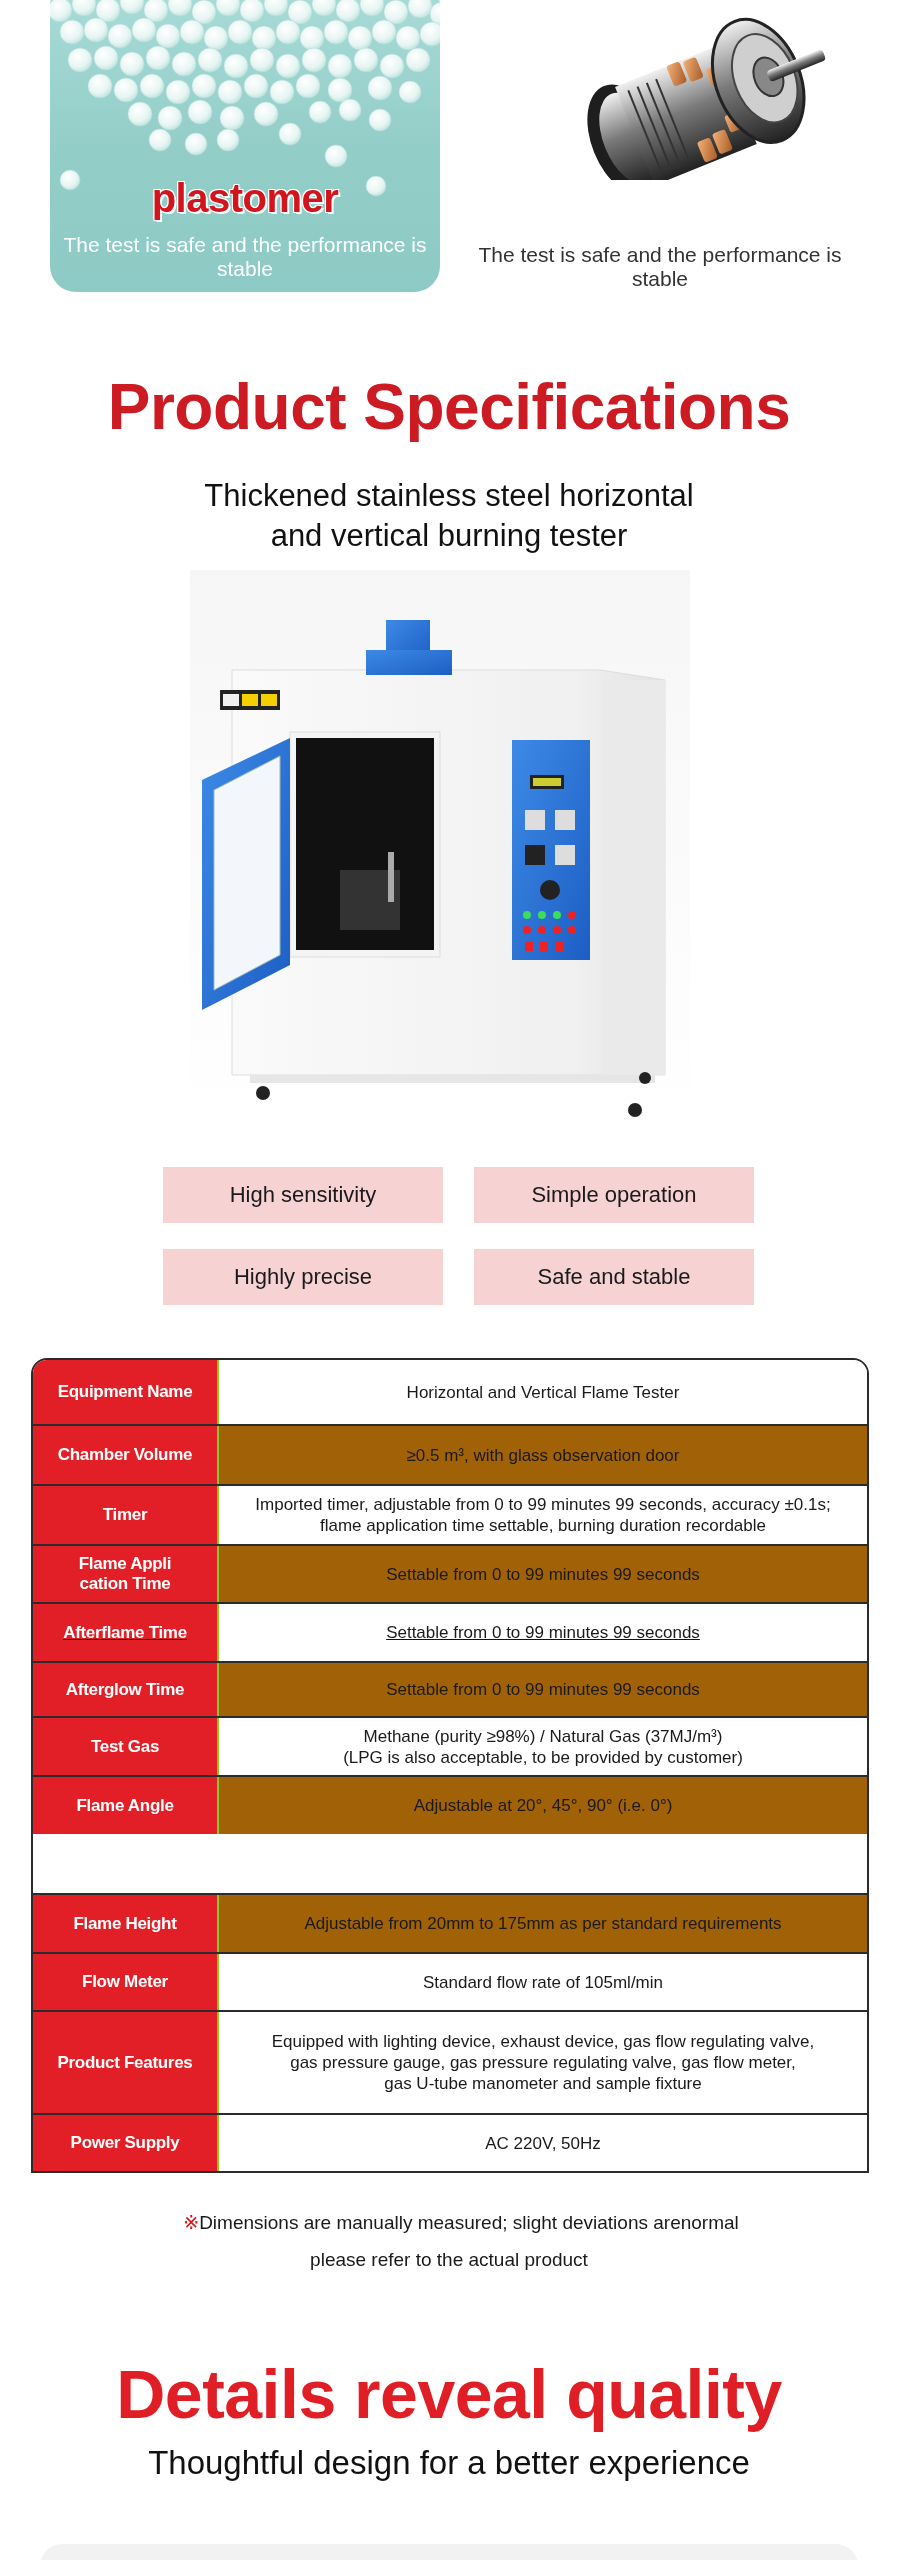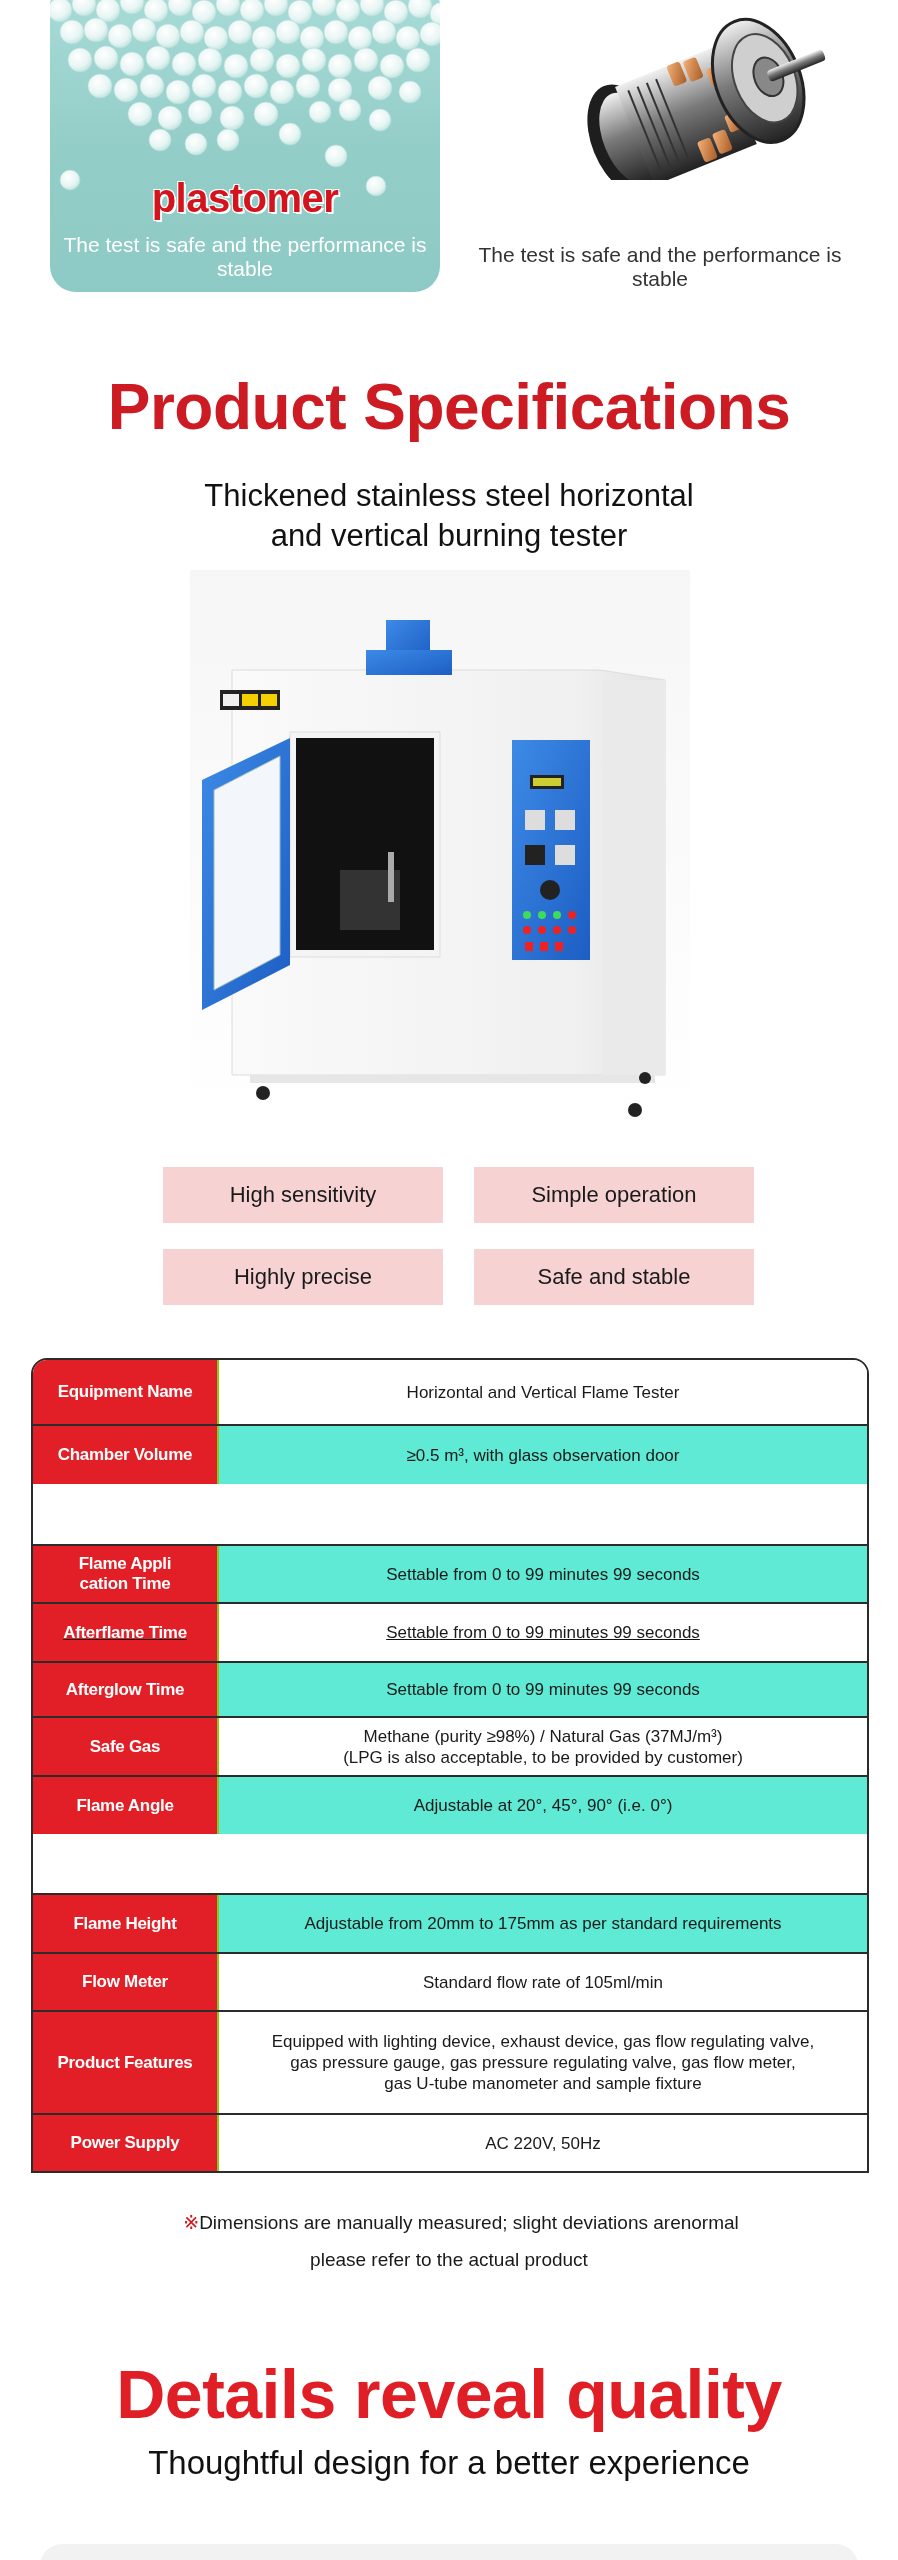--- a/index.html
+++ b/index.html
@@ -66,21 +66,21 @@
     width: 186px; height: 100%; background: #e21f26; color: #fff;
     font-weight: bold; font-size: 17px; line-height: 20px;
     display: flex; align-items: center; justify-content: center; text-align: center;
     border-right: 2px solid #84cc16; padding: 0 6px; letter-spacing: -0.3px;
   }
   .spec-value {
     flex: 1; height: 100%; display: flex; align-items: center; justify-content: center;
     text-align: center; font-size: 17px; line-height: 21px; color: #1a1a1a; padding: 0 2px;
     white-space: pre-line;
   }
-  .spec-row.shaded .spec-value { background: #5eead4; }
+  .spec-row.shaded .spec-value { background: #a16207; }
   .spec-row.plain .spec-value { background: #ffffff; }
 
   
   .note {
     position: absolute; left: 0; width: 898px; text-align: center;
     font-size: 19px; color: #1a1a1a;
   }
   .note-mark { color: #d4141c; }
 
   
@@ -310,35 +310,40 @@
 
 <div class="spec-table">
   <div class="spec-row first plain" style="top:0; height:64px;">
     <div class="spec-label">Equipment Name</div>
     <div class="spec-value">Horizontal and Vertical Flame Tester</div>
   </div>
   <div class="spec-row shaded" style="top:64px; height:60px;">
     <div class="spec-label">Chamber Volume</div>
     <div class="spec-value">≥0.5 m³, with glass observation door</div>
   </div>
+  <div class="spec-row plain" style="top:124px; height:60px;">
+    <div class="spec-label">Timer</div>
+    <div class="spec-value">Imported timer, adjustable from 0 to 99 minutes 99 seconds, accuracy ±0.1s;
+flame application time settable, burning duration recordable</div>
+  </div>
   <div class="spec-row shaded" style="top:184px; height:58px;">
     <div class="spec-label" style="white-space:pre-line;">Flame Appli
 cation Time</div>
     <div class="spec-value">Settable from 0 to 99 minutes 99 seconds</div>
   </div>
   <div class="spec-row plain" style="top:242px; height:59px;text-decoration:underline;">
     <div class="spec-label">Afterflame Time</div>
     <div class="spec-value">Settable from 0 to 99 minutes 99 seconds</div>
   </div>
   <div class="spec-row shaded" style="top:301px; height:55px;">
     <div class="spec-label">Afterglow Time</div>
     <div class="spec-value">Settable from 0 to 99 minutes 99 seconds</div>
   </div>
   <div class="spec-row plain" style="top:356px; height:59px;">
-    <div class="spec-label">Safe Gas</div>
+    <div class="spec-label">Test Gas</div>
     <div class="spec-value">Methane (purity ≥98%) / Natural Gas (37MJ/m³)
 (LPG is also acceptable, to be provided by customer)</div>
   </div>
   <div class="spec-row shaded" style="top:415px; height:59px;">
     <div class="spec-label">Flame Angle</div>
     <div class="spec-value">Adjustable at 20°, 45°, 90° (i.e. 0°)</div>
   </div>
   <div class="spec-row shaded" style="top:533px; height:59px;">
     <div class="spec-label">Flame Height</div>
     <div class="spec-value">Adjustable from 20mm to 175mm as per standard requirements</div>

